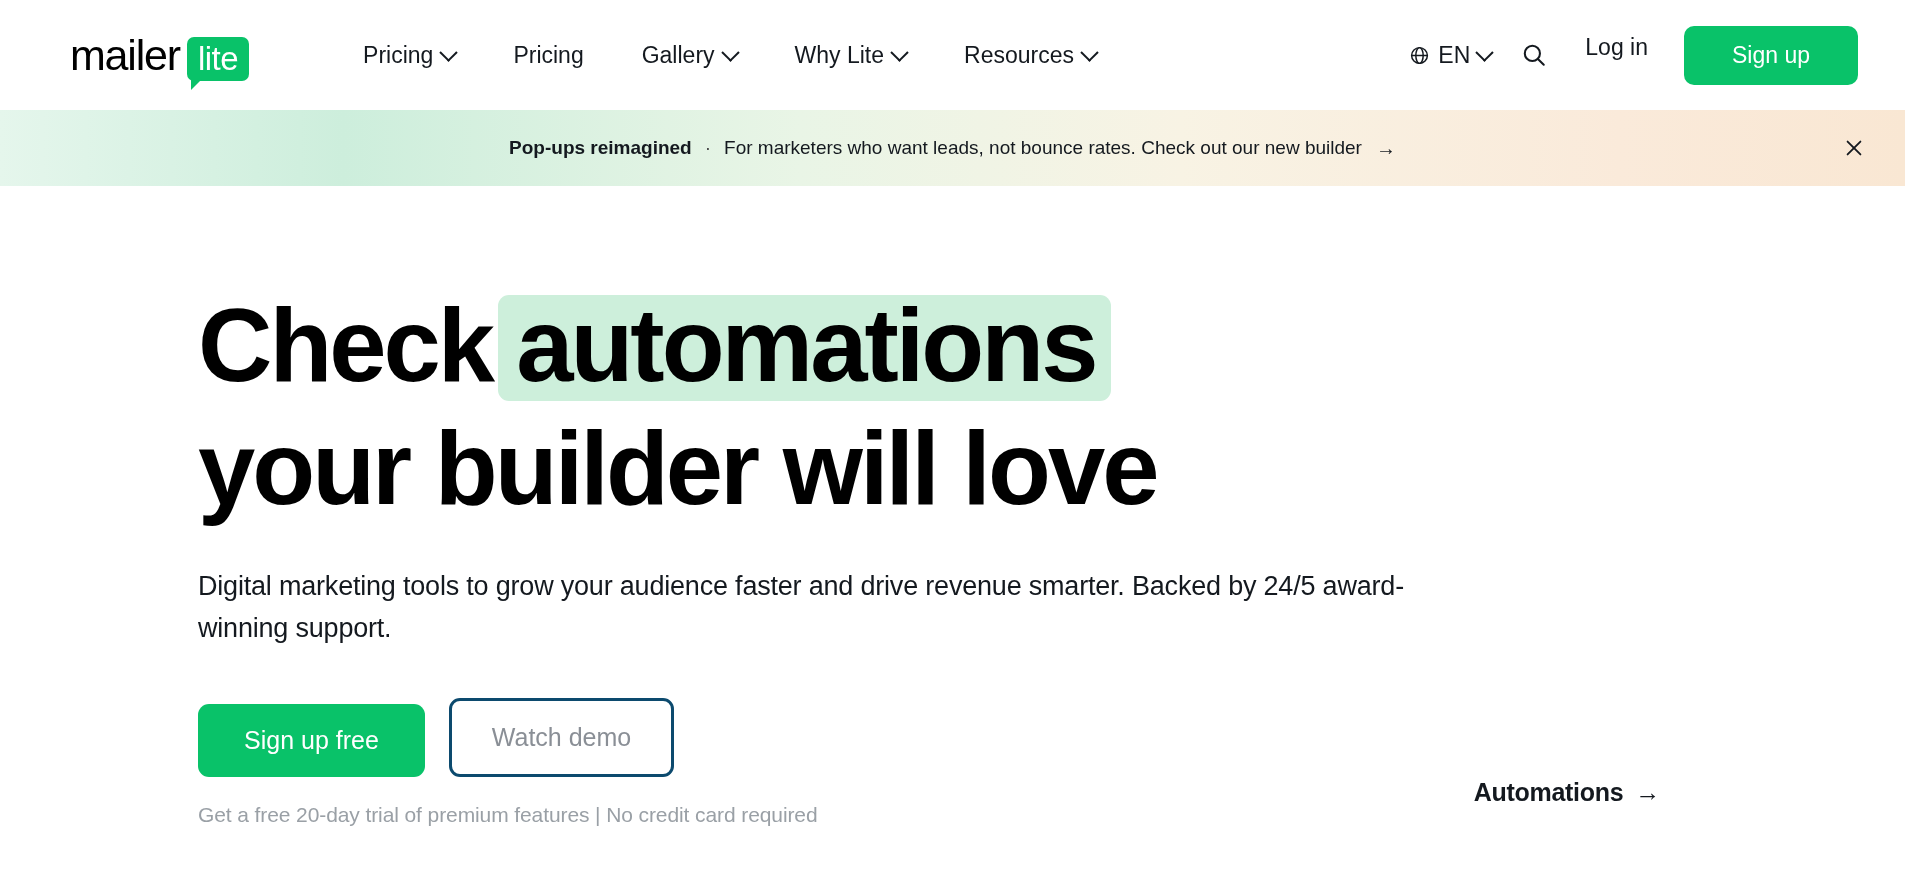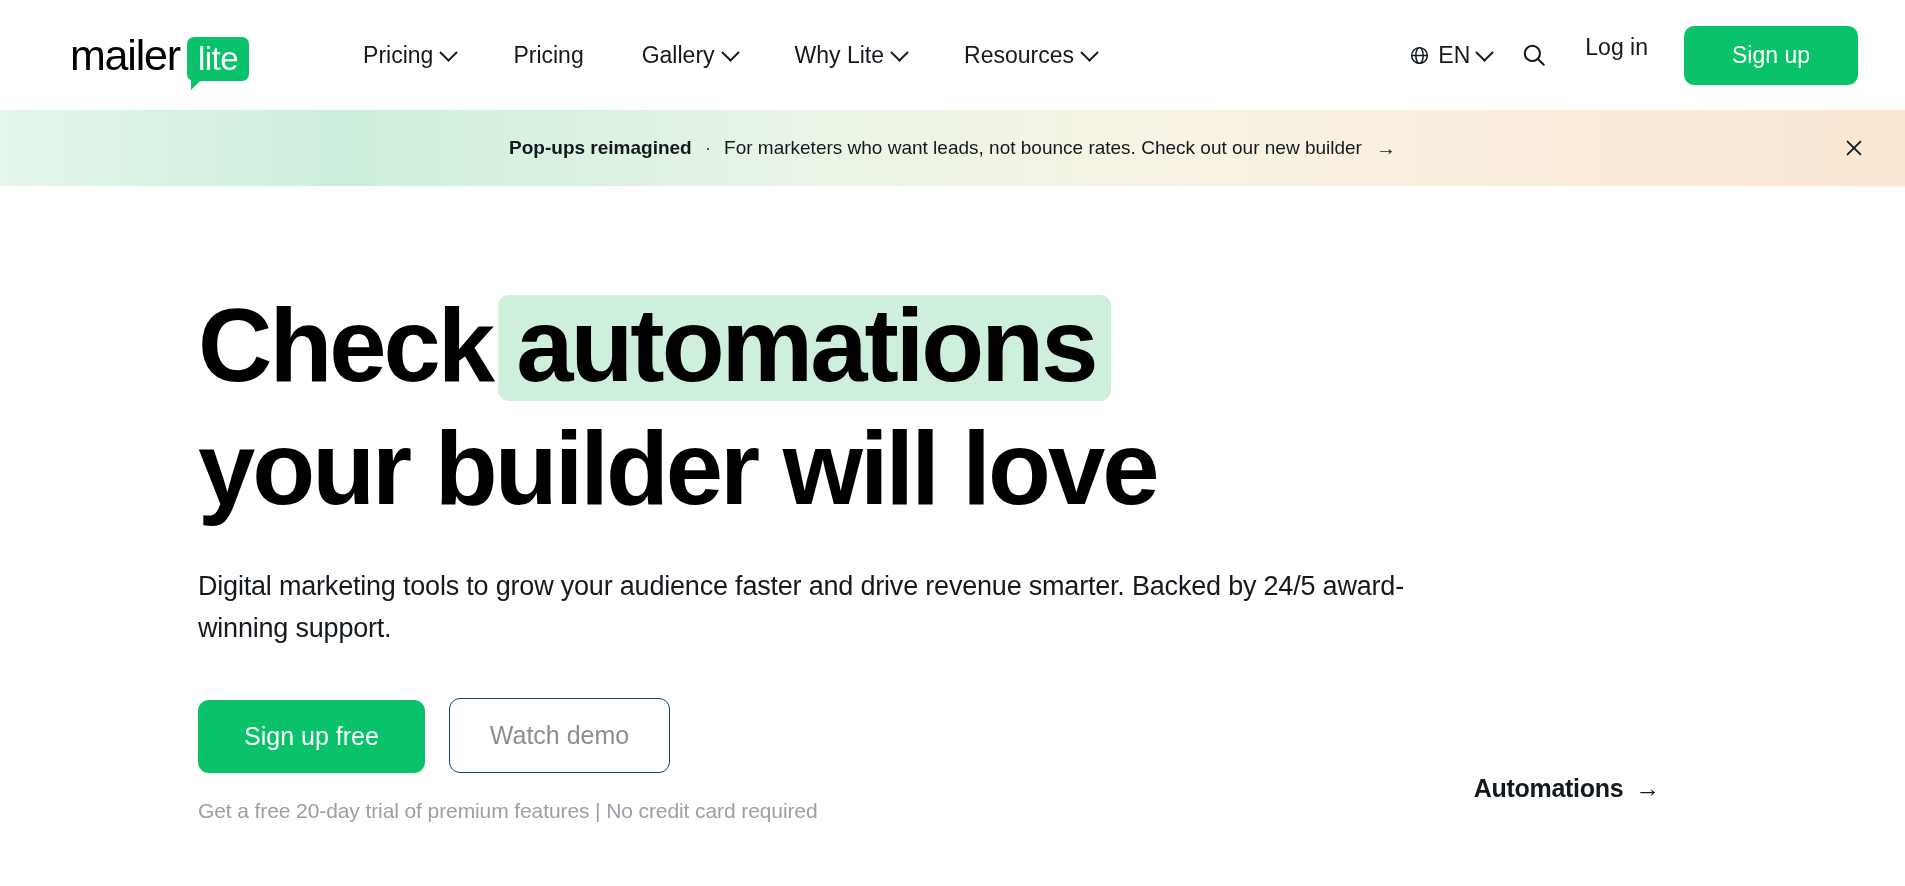--- a/index.html
+++ b/index.html
@@ -225,21 +225,21 @@
     border: none;
     border-radius: 11px;
     padding: 22px 46px;
     cursor: pointer;
     font-family: "Liberation Sans", sans-serif;
   }
   .btn-secondary {
     background: #ffffff;
     color: #8a8f96;
     font-size: 25px;
-    border: 1px solid #0c4a6e;
+    border: 3px solid #0c4a6e;
     border-radius: 11px;
     padding: 22px 40px;
     cursor: pointer;
     font-family: "Liberation Sans", sans-serif;
   }
 
   .fineprint {
     margin-top: 26px;
     font-size: 21px;
     color: #9aa0a6;

